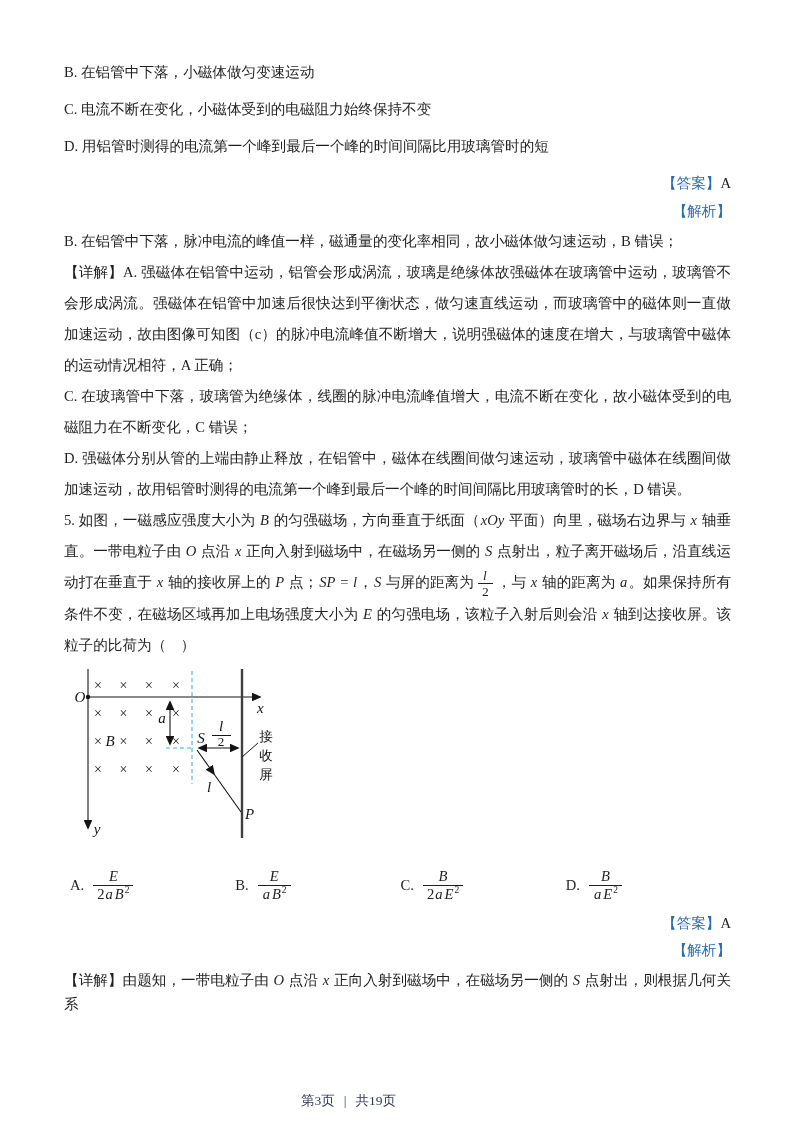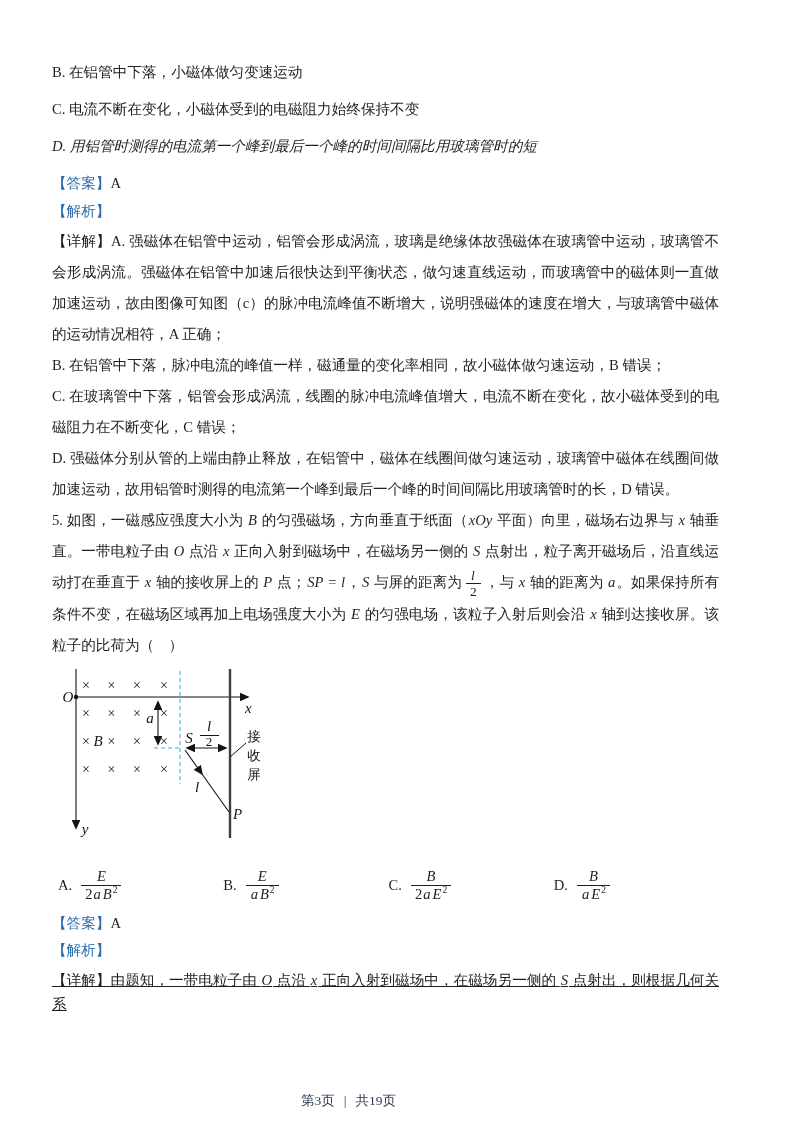--- a/index.html
+++ b/index.html
@@ -2,25 +2,25 @@
 <html lang="zh"><head>
 <meta charset="utf-8">
 <style>
   html,body{margin:0;padding:0;}
   body{
     width:793px;height:1122px;position:relative;overflow:hidden;
     background:#ffffff;color:#1f1f1f;
     font-family:"Liberation Serif","DejaVu Serif",serif;
     font-size:14.6px;
   }
-  .doc{position:absolute;left:52px;top:60px;width:667px;}
+  .doc{position:absolute;left:64px;top:60px;width:667px;}
   p{margin:0;}
   .opt{line-height:24px;margin-bottom:13px;}
-  .opt.last{font-style:italic;}
-  .ansline{line-height:24px;margin-bottom:4px;}
+  .opt.last{}
+  .ansline{line-height:24px;margin-bottom:4px;text-align:right;}
   .ansline.tight{margin-bottom:3px;}
   .marker{color:#2b6cac;}
   .para{line-height:31px;text-align:justify;text-align-last:left;}
   .lh24{line-height:24px;}
   i.var{font-style:italic;padding:0 1px;}
   sup{font-size:9.5px;line-height:0;}
   .frac{
     display:inline-flex;flex-direction:column;align-items:stretch;
     vertical-align:middle;text-align:center;margin:0 4px;line-height:1.12;
     font-size:13.5px;
@@ -48,23 +48,23 @@
 
 <main class="doc">
 
   <p class="opt">B. 在铝管中下落，小磁体做匀变速运动</p>
   <p class="opt">C. 电流不断在变化，小磁体受到的电磁阻力始终保持不变</p>
   <p class="opt last">D. 用铝管时测得的电流第一个峰到最后一个峰的时间间隔比用玻璃管时的短</p>
 
   <p class="ansline"><span class="marker">【答案】</span><span>A</span></p>
   <p class="ansline tight"><span class="marker">【解析】</span></p>
 
+  <p class="para">B. 在铝管中下落，脉冲电流的峰值一样，磁通量的变化率相同，故小磁体做匀速运动，B 错误；</p>
   <p class="para">【详解】A. 强磁体在铝管中运动，铝管会形成涡流，玻璃是绝缘体故强磁体在玻璃管中运动，玻璃管不会形成涡流。强磁体在铝管中加速后很快达到平衡状态，做匀速直线运动，而玻璃管中的磁体则一直做加速运动，故由图像可知图（c）的脉冲电流峰值不断增大，说明强磁体的速度在增大，与玻璃管中磁体的运动情况相符，A 正确；</p>
-  <p class="para">B. 在铝管中下落，脉冲电流的峰值一样，磁通量的变化率相同，故小磁体做匀速运动，B 错误；</p>
-  <p class="para">C. 在玻璃管中下落，铝管会形成涡流，线圈的脉冲电流峰值增大，电流不断在变化，故小磁体受到的电磁阻力在不断变化，C 错误；</p>
+  <p class="para">C. 在玻璃管中下落，玻璃管为绝缘体，线圈的脉冲电流峰值增大，电流不断在变化，故小磁体受到的电磁阻力在不断变化，C 错误；</p>
   <p class="para">D. 强磁体分别从管的上端由静止释放，在铝管中，磁体在线圈间做匀速运动，玻璃管中磁体在线圈间做加速运动，故用铝管时测得的电流第一个峰到最后一个峰的时间间隔比用玻璃管时的长，D 错误。</p>
 
   <p class="para q5stem">5. 如图，一磁感应强度大小为 <i class="var">B</i> 的匀强磁场，方向垂直于纸面（<i class="var">xOy</i> 平面）向里，磁场右边界与 <i class="var">x</i> 轴垂直。一带电粒子由 <i class="var">O</i> 点沿 <i class="var">x</i> 正向入射到磁场中，在磁场另一侧的 <i class="var">S</i> 点射出，粒子离开磁场后，沿直线运动打在垂直于 <i class="var">x</i> 轴的接收屏上的 <i class="var">P</i> 点；<i class="var">SP</i> = <i class="var">l</i>，<i class="var">S</i> 与屏的距离为<span class="frac">
         <span class="fnum"><i class="var">l</i></span>
         <span class="fden">2</span>
       </span>，与 <i class="var">x</i> 轴的距离为 <i class="var">a</i>。如果保持所有条件不变，在磁场区域再加上电场强度大小为 <i class="var">E</i> 的匀强电场，该粒子入射后则会沿 <i class="var">x</i> 轴到达接收屏。该粒子的比荷为（　）</p>
 
   <figure class="fig">
     <svg width="216" height="185" viewBox="-4 0 216 185">
       <defs>
@@ -155,19 +155,19 @@
       <span class="optlabel">D.</span>
       <span><span class="frac">
             <span class="fnum"><i class="var">B</i></span>
             <span class="fden"><i class="var">a</i><i class="var">E</i><sup>2</sup></span>
           </span></span>
     </div>
   </div>
 
   <p class="ansline tight" style="margin-top:3px;"><span class="marker">【答案】</span><span>A</span></p>
   <p class="ansline tight"><span class="marker">【解析】</span></p>
-  <p class="para lh24" style="margin-top:6px;text-decoration:underline;">【详解】由题知，一带电粒子由 <i class="var">O</i> 点沿 <i class="var">x</i> 正向入射到磁场中，在磁场另一侧的 <i class="var">S</i> 点射出，则根据几何关系</p>
+  <p class="para lh24" style="margin-top:6px;">【详解】由题知，一带电粒子由 <i class="var">O</i> 点沿 <i class="var">x</i> 正向入射到磁场中，在磁场另一侧的 <i class="var">S</i> 点射出，则根据几何关系</p>
 
 </main>
 
 <footer class="pagefooter">
   <span>第3页</span><span class="sep">|</span><span>共19页</span>
 </footer>
 
 </body></html>

